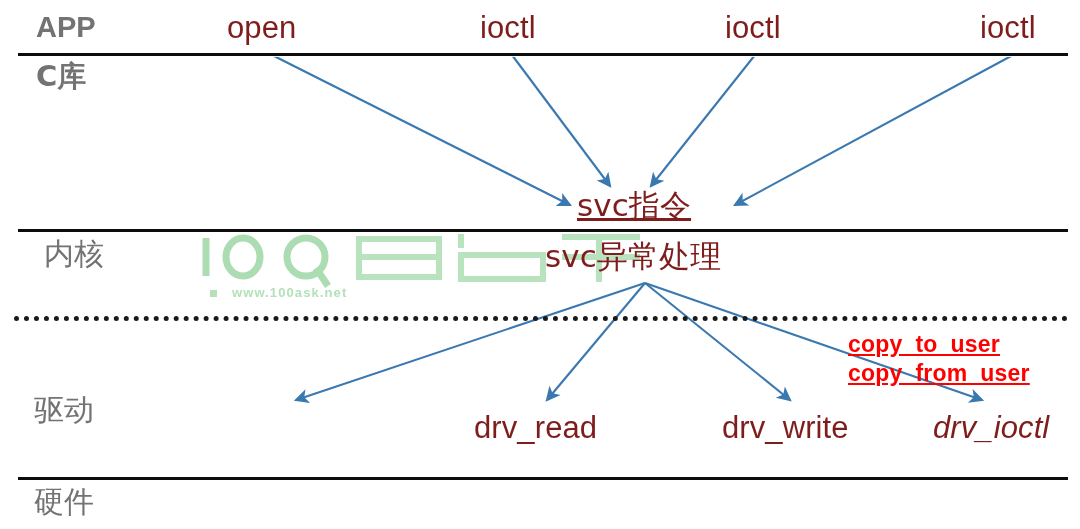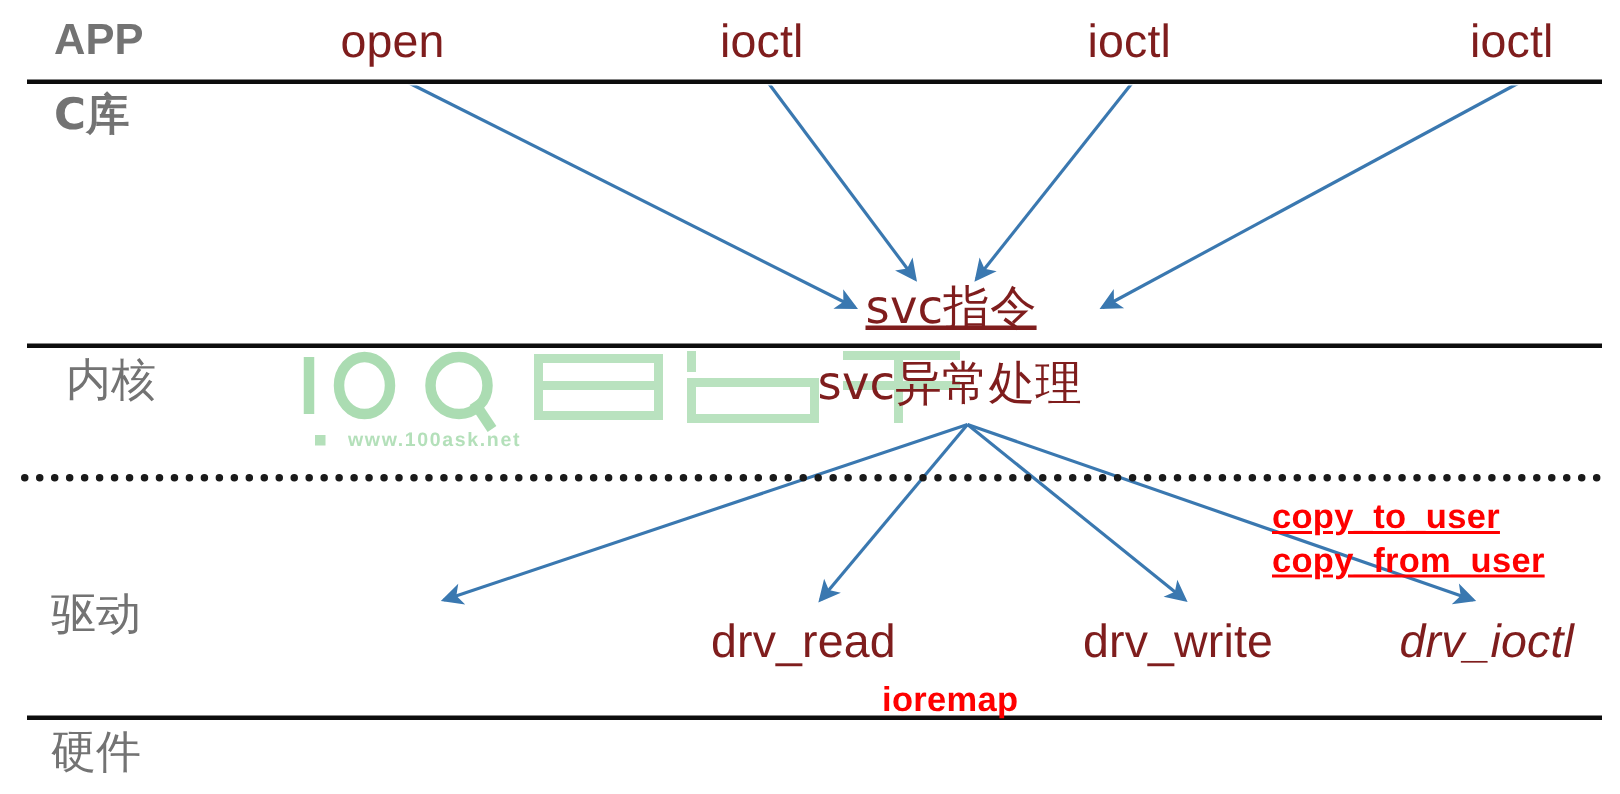--- a/index.html
+++ b/index.html
@@ -101,15 +101,14 @@
 
   <div class="node cn" style="left:577px;top:190px;text-decoration:underline;">svc指令</div>
   <div class="node cn" style="left:545px;top:241px;">svc异常处理</div>
 
   <div class="node" style="left:474px;top:412px;">drv_read</div>
   <div class="node" style="left:722px;top:412px;">drv_write</div>
   <div class="node" style="left:933px;top:412px;font-style:italic;">drv_ioctl</div>
 
   <div class="red" style="position:absolute;left:848px;top:330px;text-align:left;text-decoration:underline;">copy_to_user
 copy_from_user</div>
-  <div class="red" style="position:absolute;left:588px;top:452px;">ioremap</div>
 
 </div>
 
 </body></html>

